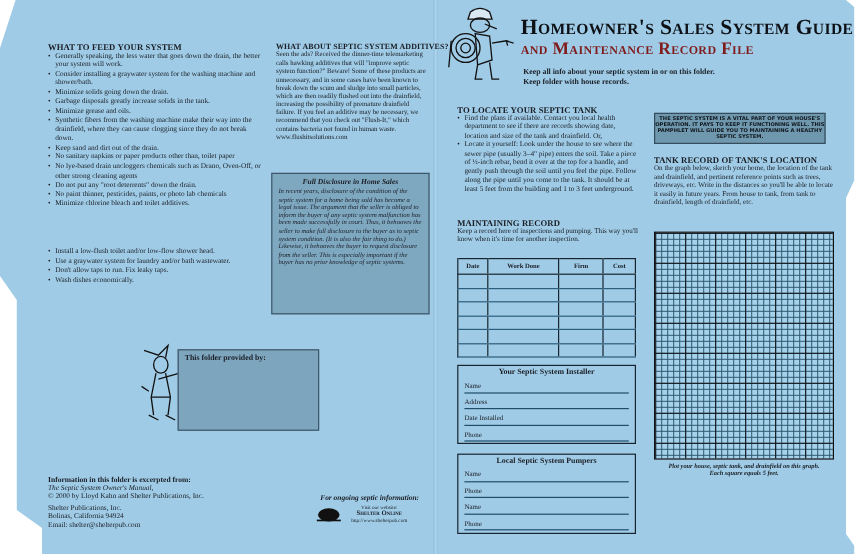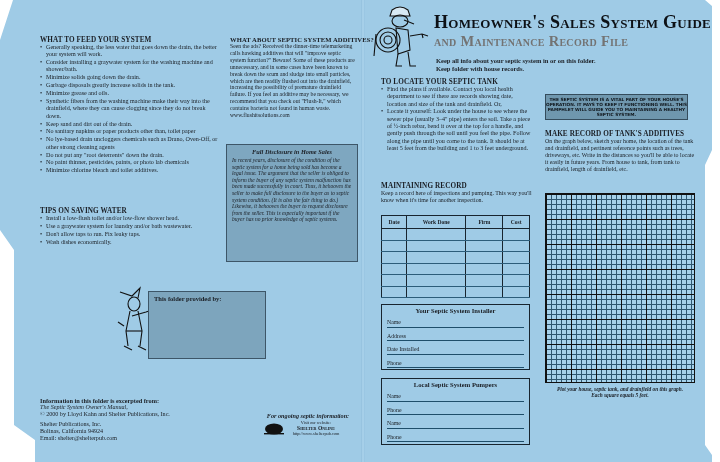--- a/index.html
+++ b/index.html
@@ -12,21 +12,21 @@
   li{font-size:6.1px;line-height:7.3px;padding-left:6px;position:relative;margin-bottom:.6px;}
   li:before{content:"•";position:absolute;left:0;}
   p{margin:0;}
   .small{font-size:6.1px;line-height:7.3px;}
   .abs{position:absolute;}
   .disclosure{position:absolute;left:226px;top:144px;width:132px;height:118px;background:#7ea7c0;border:1px solid #3d5668;box-sizing:border-box;padding:3px 5px;}
   .disclosure .t{font-style:italic;font-weight:bold;font-size:6.3px;text-align:center;margin-bottom:2px;}
   .disclosure .b{font-style:italic;font-size:5.5px;line-height:6.6px;}
   .provided{position:absolute;left:148px;top:291px;width:118px;height:68px;background:#7da5bd;border:1px solid #3d5668;box-sizing:border-box;padding:3px 5px;font-size:6.5px;font-weight:bold;}
   .title1{position:absolute;left:434px;top:12px;font-size:18px;font-weight:bold;letter-spacing:.3px;font-variant:small-caps;color:#0d1116;}
-  .title2{position:absolute;left:434px;top:33px;font-size:14.5px;font-weight:bold;font-variant:small-caps;letter-spacing:.3px;color:#737373;}
+  .title2{position:absolute;left:434px;top:33px;font-size:14.5px;font-weight:bold;font-variant:small-caps;letter-spacing:.3px;color:#7f1d1d;}
   .sub{position:absolute;left:436px;top:57px;font-size:6.5px;line-height:8px;font-weight:bold;}
   table.mr{position:absolute;left:381px;top:215px;width:149px;height:83px;border-collapse:collapse;border:1.3px solid #18252f;}
   table.mr th{font-size:5.5px;font-weight:bold;border-left:1px solid #18252f;border-bottom:1px solid #18252f;height:10px;}
   table.mr td{border-left:1px solid #18252f;border-bottom:1px solid #2c5d7a;}
   .box{position:absolute;left:381px;width:149px;border:1.3px solid #18252f;box-sizing:border-box;padding:2px 5px;}
   .box .bt{font-size:6.6px;font-weight:bold;text-align:center;margin-bottom:1px;}
   .box .f{font-size:5.8px;border-bottom:1px solid #1e4e6a;height:11.5px;line-height:14px;margin-bottom:1px;}
   .banner{position:absolute;left:545px;top:94px;width:143px;height:26px;background:#6f97ae;border:1px solid #344c5c;box-sizing:border-box;text-align:center;font-family:"DejaVu Sans",sans-serif;font-size:4.3px;line-height:5.3px;font-weight:bold;padding-top:1.5px;color:#10171d;}
   .grid{position:absolute;left:545px;top:193px;width:150px;height:190px;border:1.3px solid #111;box-sizing:border-box;
     background-color:#a6d1ea;
@@ -56,21 +56,20 @@
       <li>Keep sand and dirt out of the drain.</li>
       <li>No sanitary napkins or paper products other than, toilet paper</li>
       <li>No lye-based drain uncloggers chemicals such as Drano, Oven-Off, or other strong cleaning agents</li>
       <li>Do not put any "root deterrents" down the drain.</li>
       <li>No paint thinner, pesticides, paints, or photo lab chemicals</li>
       <li>Minimize chlorine bleach and toilet additives.</li>
     </ul>
 </div>
 
 <div class="abs" style="left:40px;top:207px;width:180px;">
-  <h3>TIPS ON SAVING WATER</h3>
   <ul id="water-list">
       <li>Install a low-flush toilet and/or low-flow shower head.</li>
       <li>Use a graywater system for laundry and/or bath wastewater.</li>
       <li>Don't allow taps to run. Fix leaky taps.</li>
       <li>Wash dishes economically.</li>
     </ul>
 </div>
 
 <div class="abs" style="left:230px;top:36px;width:126px;">
   <h3 style="font-size:6.6px;white-space:nowrap;">WHAT ABOUT SEPTIC SYSTEM ADDITIVES?</h3>
@@ -133,21 +132,21 @@
   </g>
 </svg>
 
 <div class="title1">Homeowner's Sales System Guide</div>
 <div class="title2">and Maintenance Record File</div>
 <div class="sub">
   <div>Keep all info about your septic system in or on this folder.</div>
   <div>Keep folder with house records.</div>
 </div>
 
-<div class="abs" style="left:381px;top:78px;width:150px;font-family:Liberation Serif, serif;">
+<div class="abs" style="left:381px;top:88px;width:150px;font-family:Liberation Serif, serif;">
   <h3>TO LOCATE YOUR SEPTIC TANK</h3>
   <ul id="locate-list">
       <li>Find the plans if available. Contact you local health department to see if there are records showing date, location and size of the tank and drainfield. Or,</li>
       <li>Locate it yourself: Look under the house to see where the sewer pipe (usually 3–4" pipe) enters the soil. Take a piece of ½-inch rebar, bend it over at the top for a handle, and gently push through the soil until you feel the pipe. Follow along the pipe until you come to the tank. It should be at least 5 feet from the building and 1 to 3 feet underground.</li>
     </ul>
 </div>
 
 <div class="abs" style="left:381px;top:182px;width:152px;">
   <h3>MAINTAINING RECORD</h3>
   <p class="small" style="font-size:5.9px;">Keep a record here of inspections and pumping. This way you'll know when it's time for another inspection.</p>
@@ -218,21 +217,21 @@
       <div class="f">Name</div>
       <div class="f">Phone</div>
       <div class="f">Name</div>
       <div class="f">Phone</div>
     </div>
 </div>
 
 <div class="banner">THE SEPTIC SYSTEM IS A VITAL PART OF YOUR HOUSE'S OPERATION. IT PAYS TO KEEP IT FUNCTIONING WELL. THIS PAMPHLET WILL GUIDE YOU TO MAINTAINING A HEALTHY SEPTIC SYSTEM.</div>
 
 <div class="abs" style="left:545px;top:130px;width:152px;">
-  <h3>MAKE RECORD OF TANK'S ADDITIVES</h3>
+  <h3>TANK RECORD OF TANK'S LOCATION</h3>
   <p class="small" style="font-size:5.9px;line-height:7px;">On the graph below, sketch your home, the location of the tank and drainfield, and pertinent reference points such as trees, driveways, etc. Write in the distances so you'll be able to locate it easily in future years. From house to tank, from tank to drainfield, length of drainfield, etc.</p>
 </div>
 
 <div class="grid"></div>
 <div class="gridcap">
   <div>Plot your house, septic tank, and drainfield on this graph.</div>
   <div>Each square equals 5 feet.</div>
 </div>
 
 </body></html>

